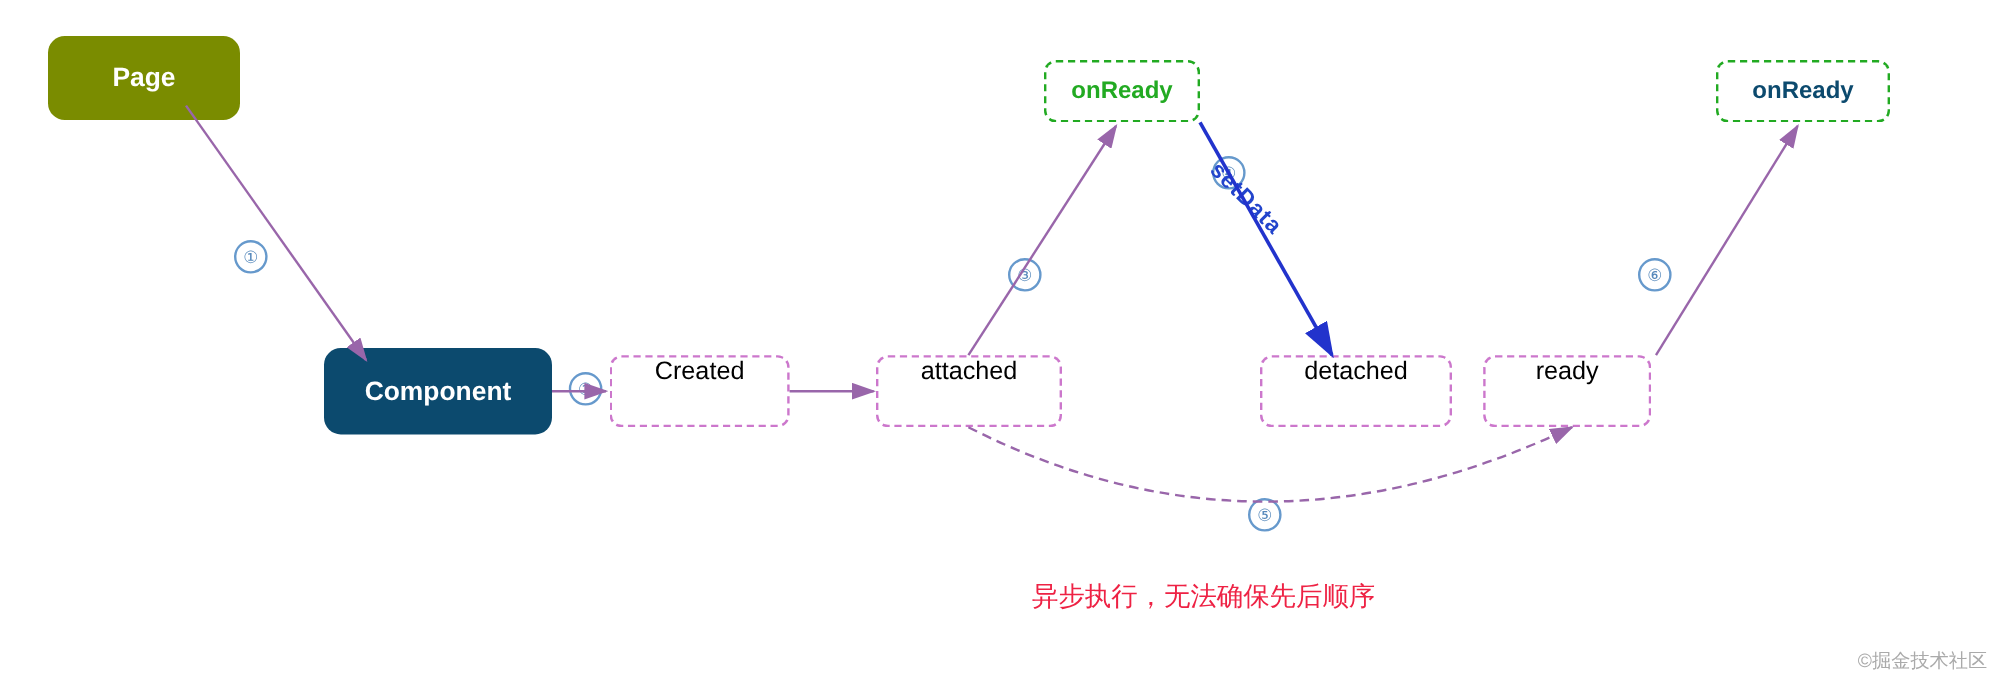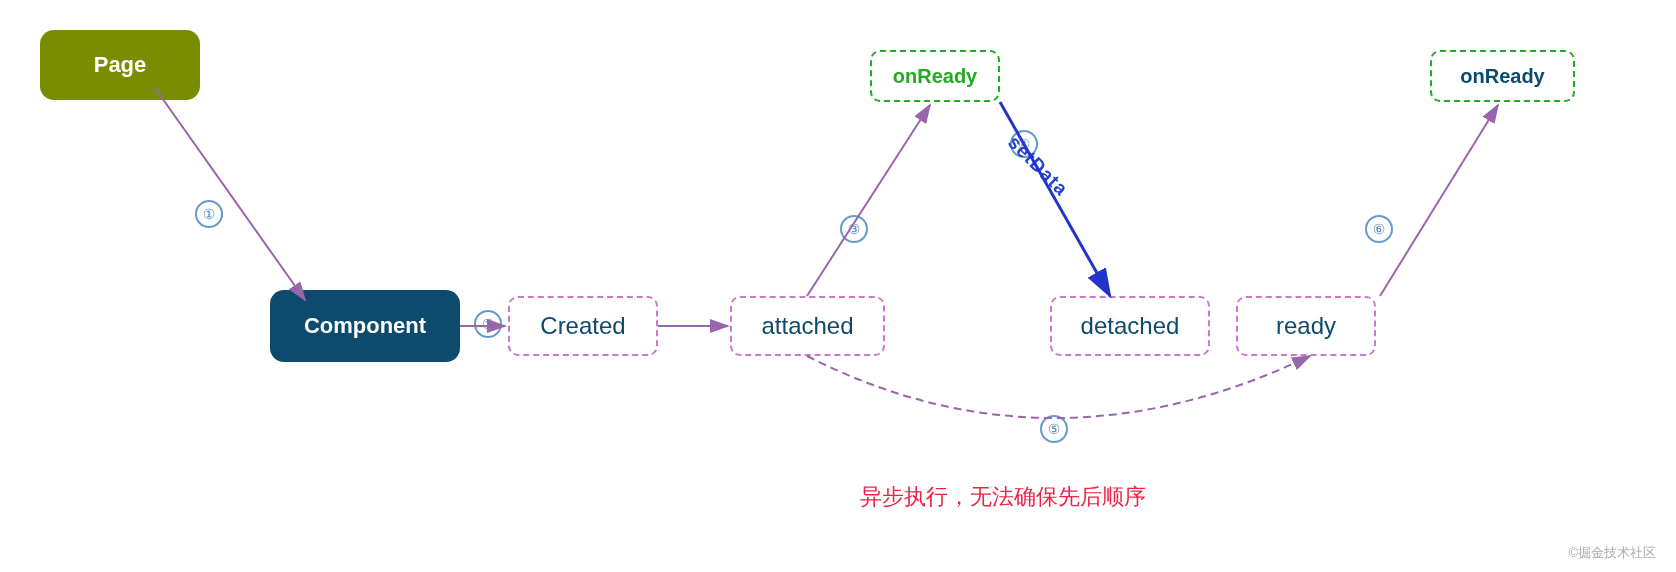--- a/index.html
+++ b/index.html
@@ -40,27 +40,27 @@
       color: white;
       width: 190px;
       height: 72px;
       top: 290px;
       left: 270px;
       border-radius: 14px;
     }
     .box-dashed {
       position: absolute;
       display: flex;
-      align-items: center;
+      align-items: flex-start;
       justify-content: center;
       border-radius: 10px;
       border: 2px dashed #cc77cc;
       background: white;
-      color: #0c4a6e;
-      font-size: 24px;
+      color: #000000;
+      font-size: 21px;
       font-weight: 500;
     }
     .box-created {
       width: 150px;
       height: 60px;
       top: 296px;
       left: 508px;
     }
     .box-attached {
       width: 155px;
@@ -151,21 +151,21 @@
       left: 860px;
       color: #ee2244;
       font-size: 22px;
       font-weight: normal;
     }
     .watermark {
       position: absolute;
       bottom: 10px;
       right: 20px;
       color: #aaa;
-      font-size: 13px;
+      font-size: 16px;
     }
   </style>
 </head>
 <body>
 
 <div class="diagram-container">
 
   <div class="box box-page">
     <span>Page</span>
   </div>

